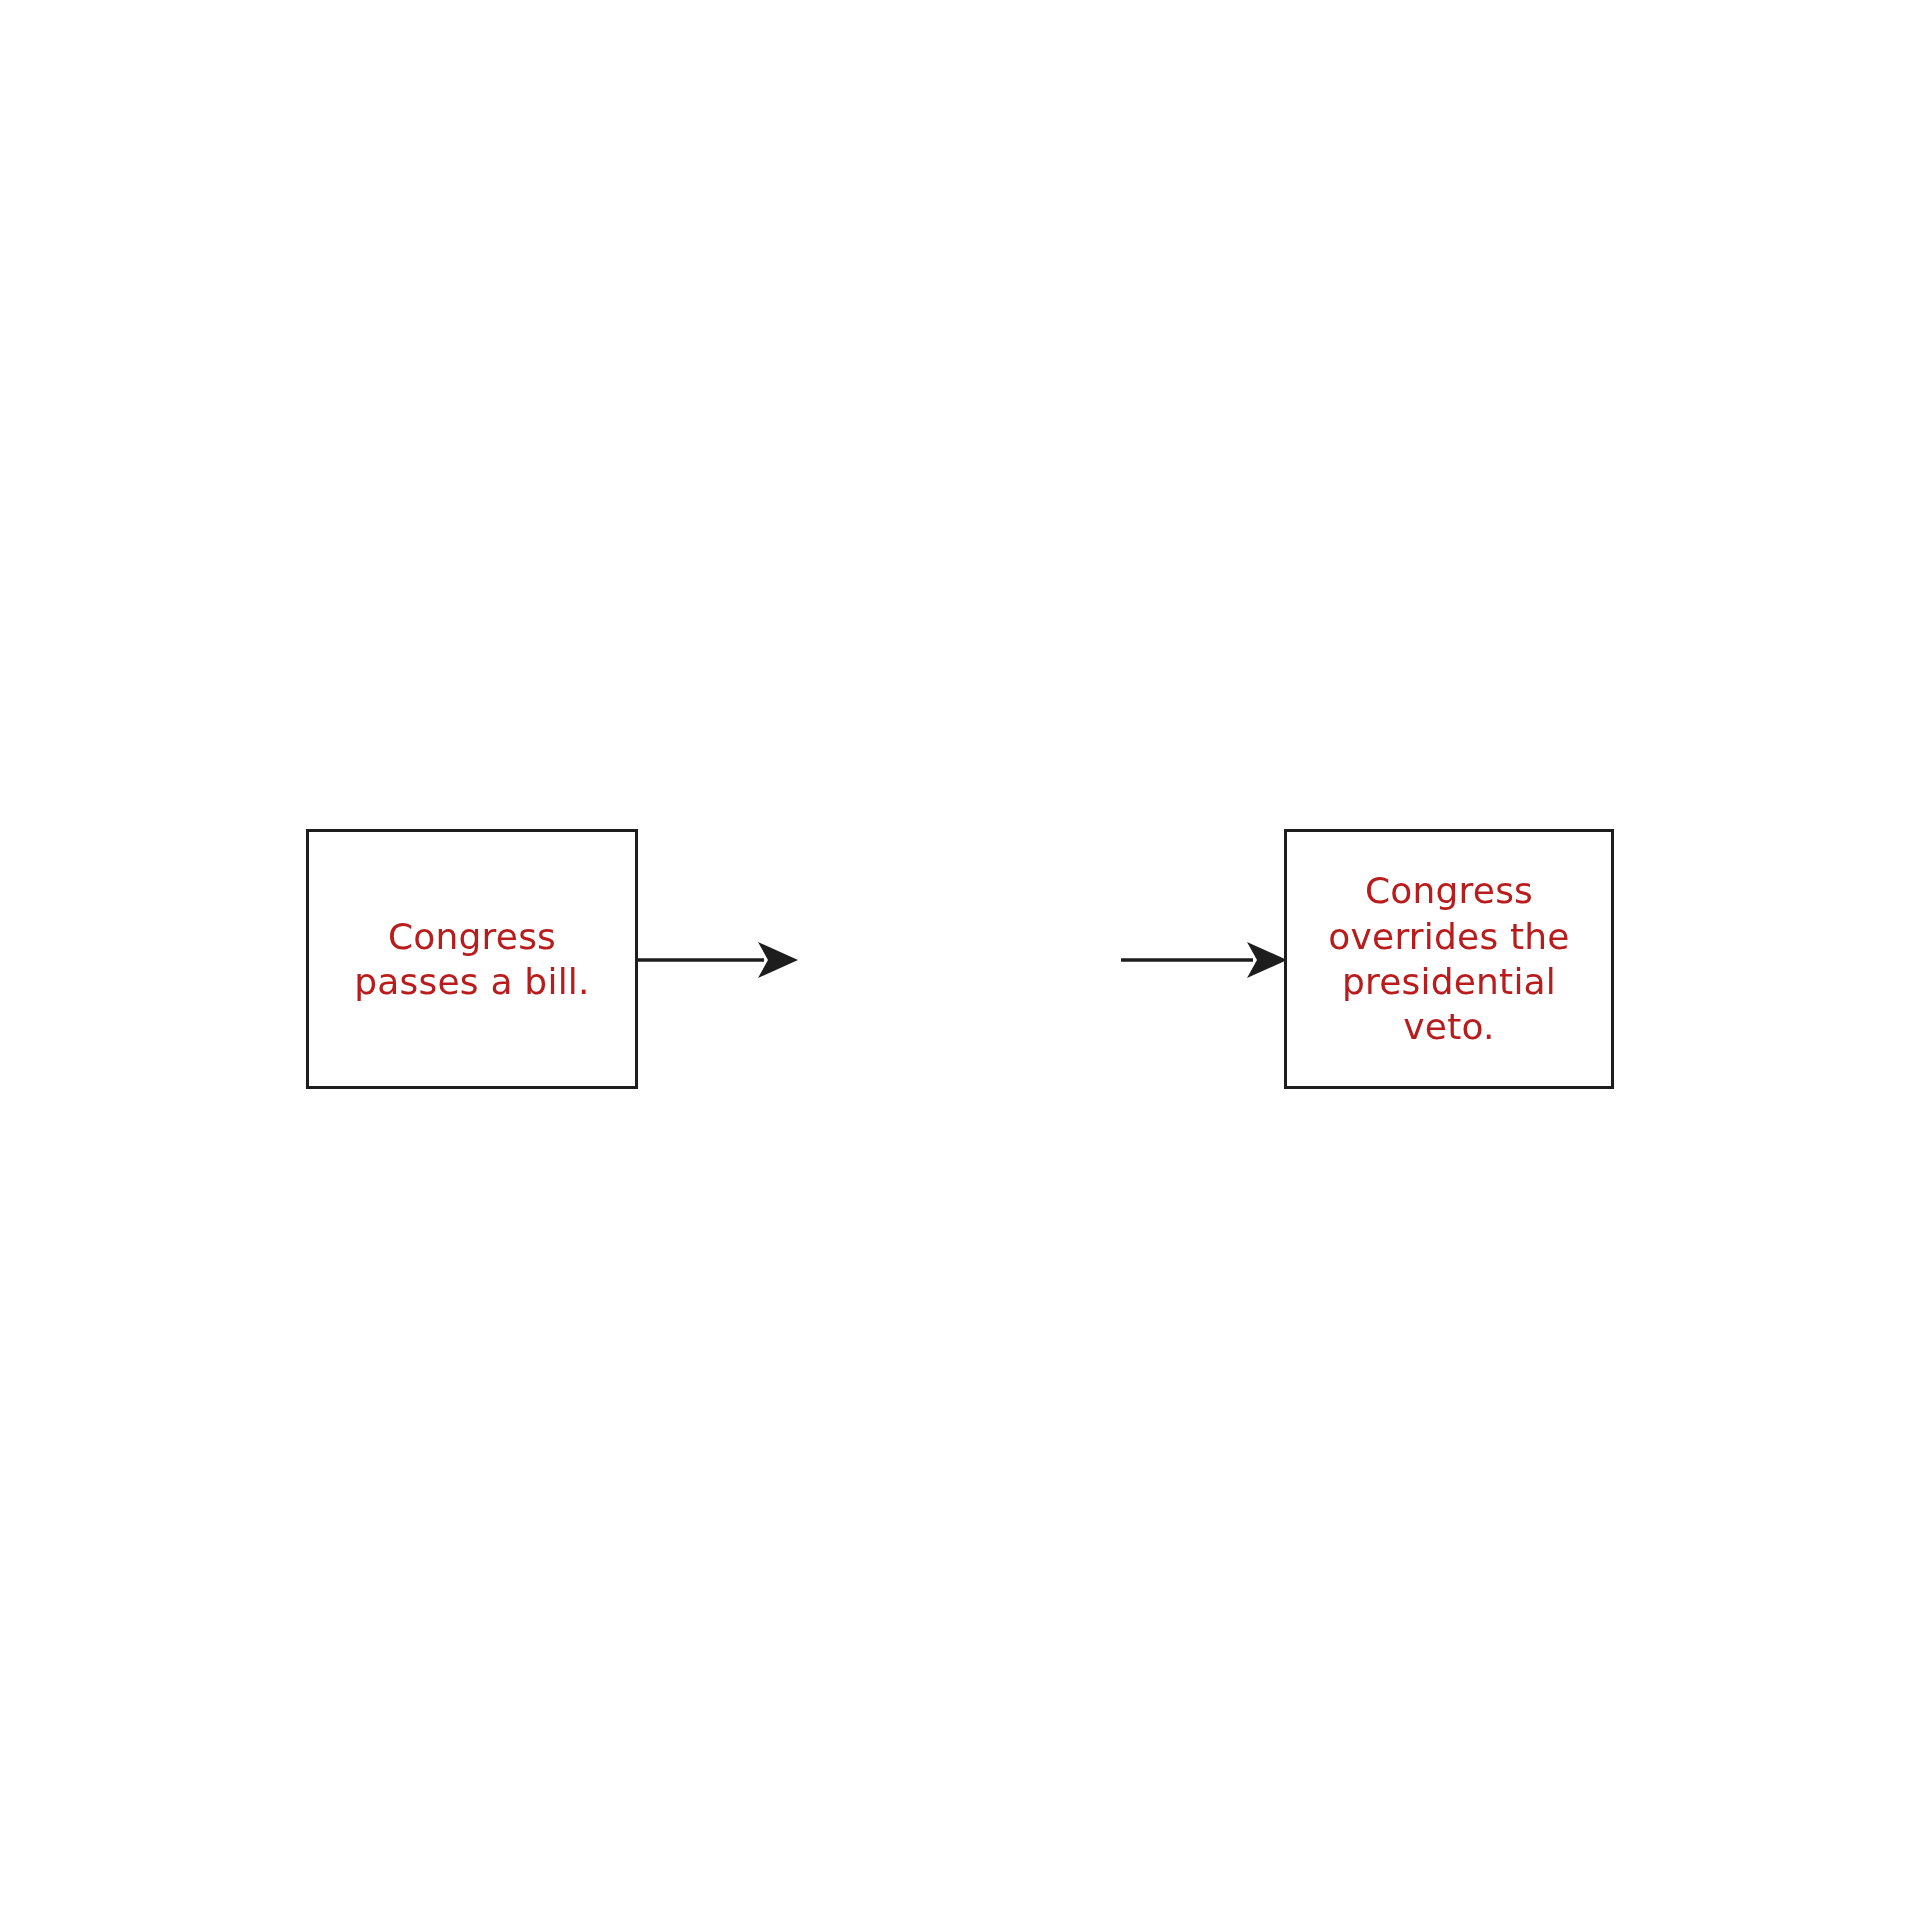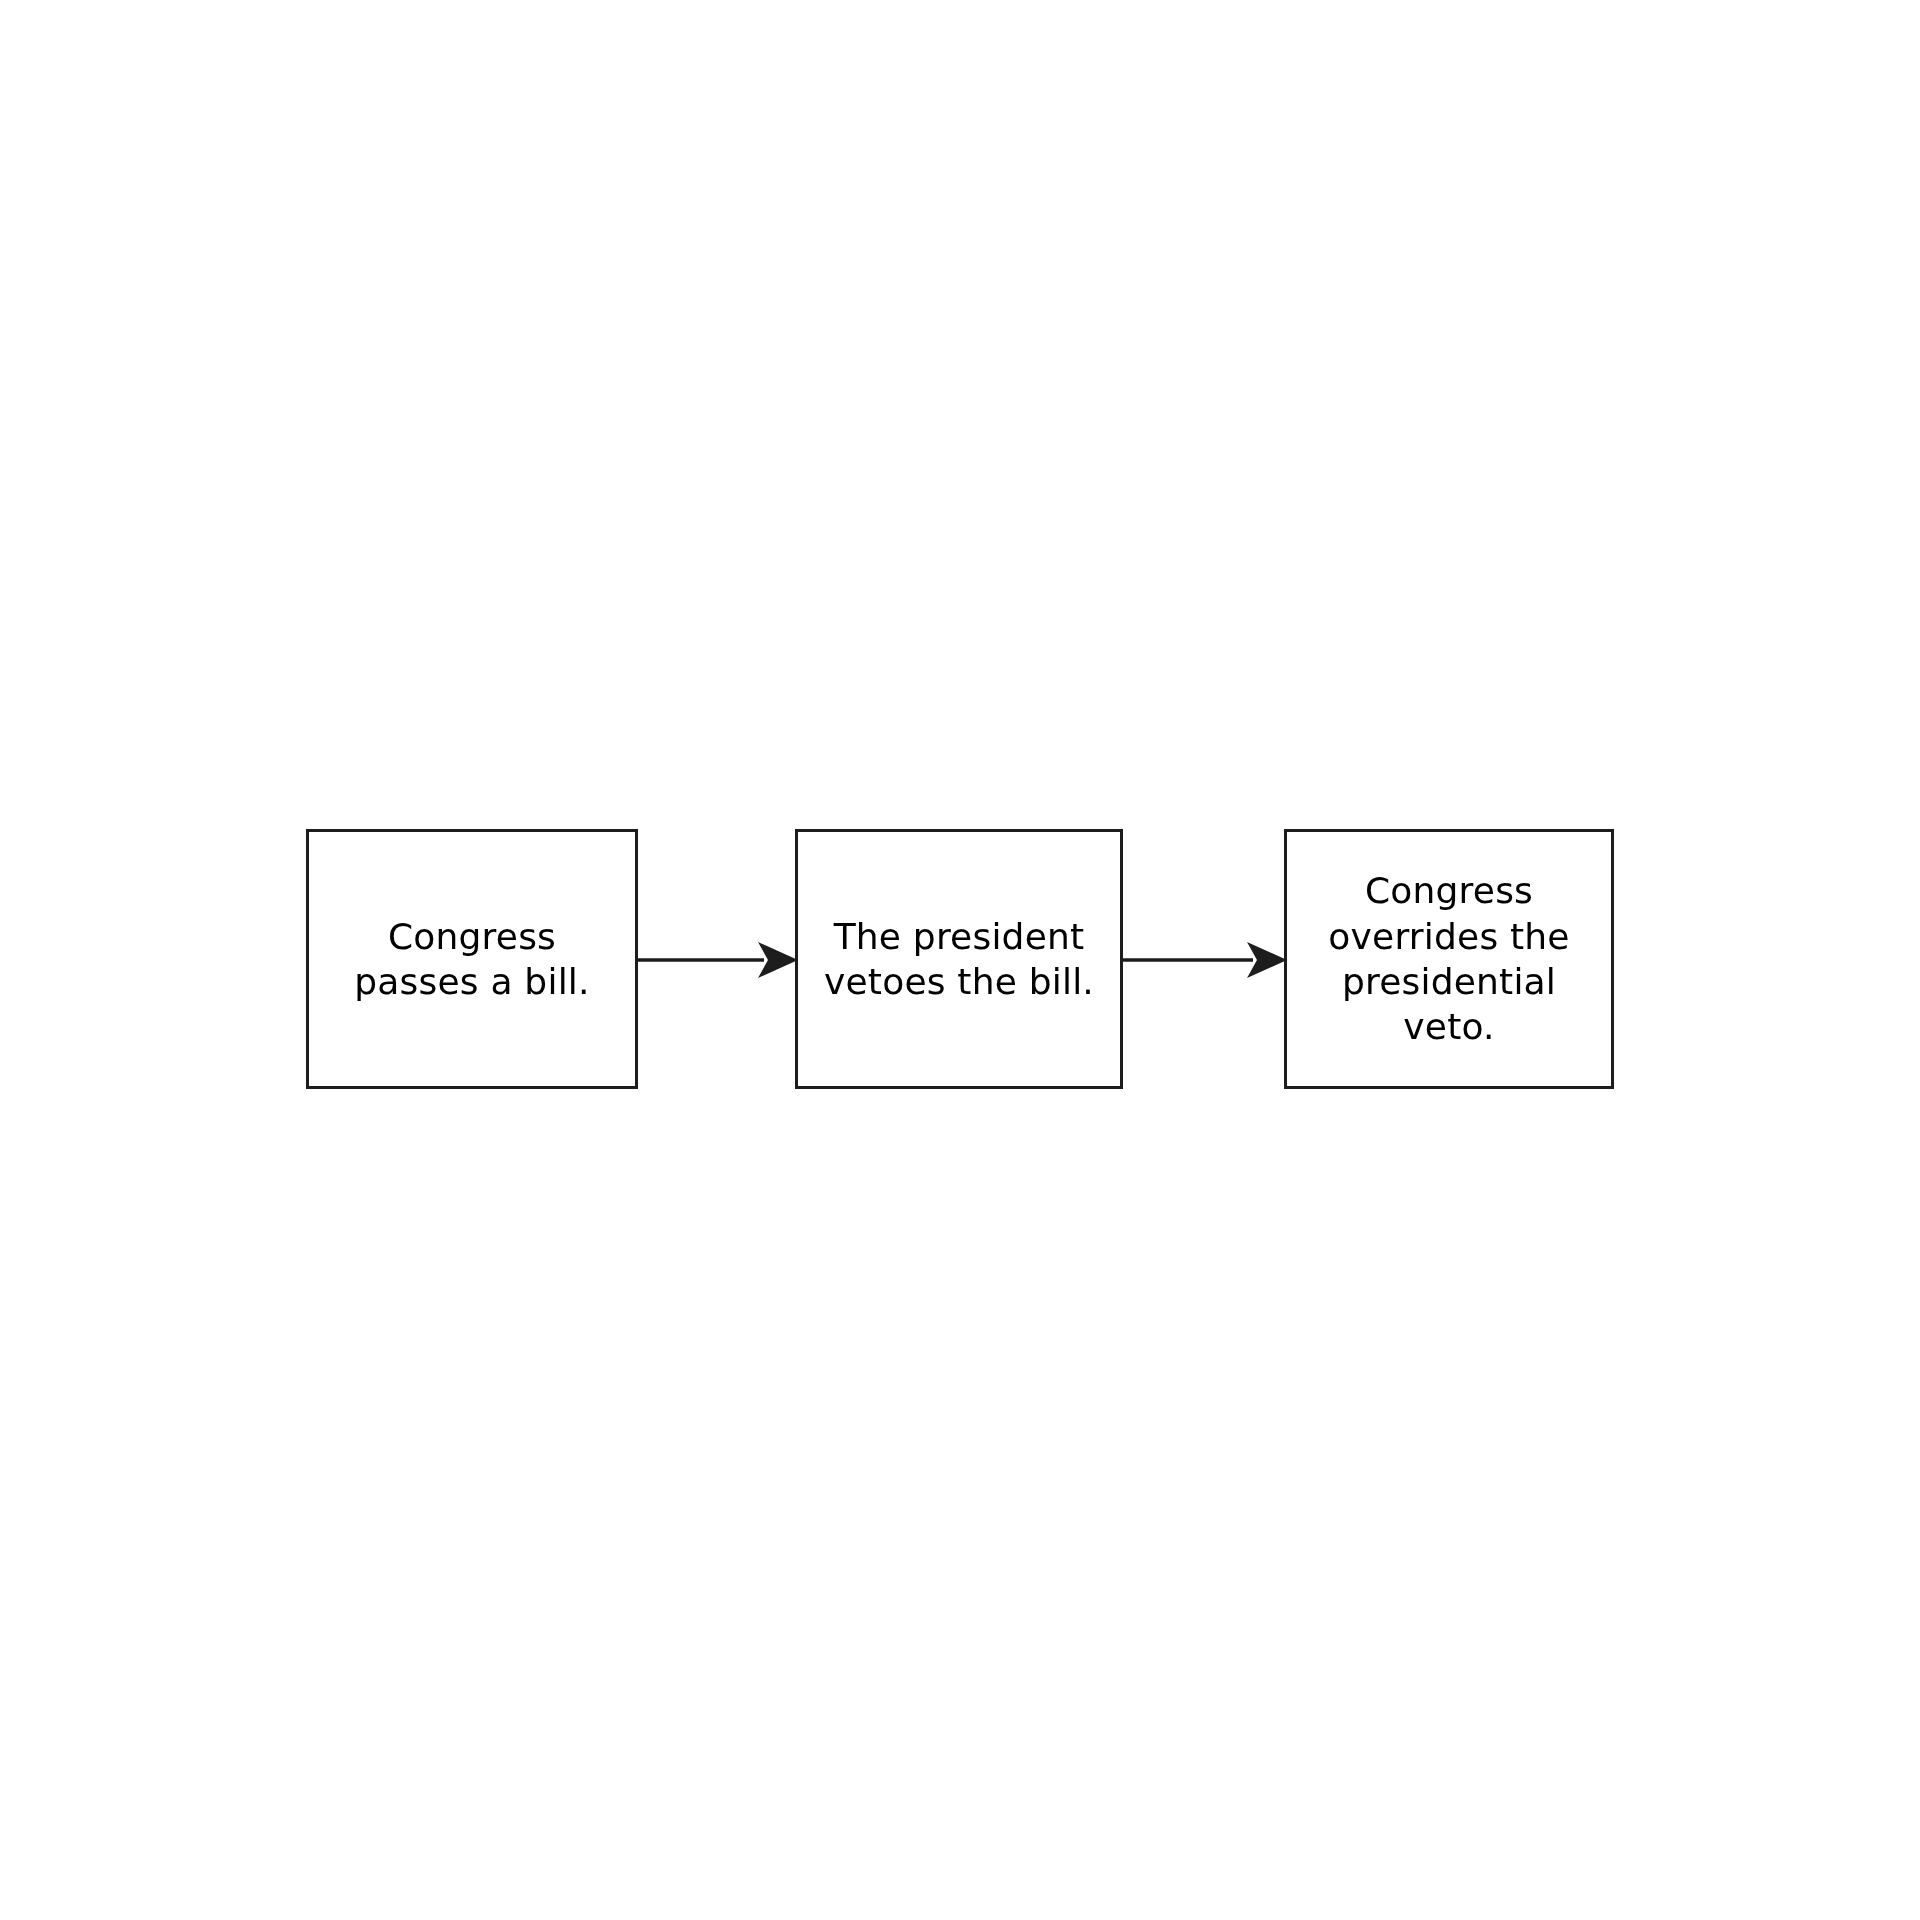--- a/index.html
+++ b/index.html
@@ -30,21 +30,21 @@
     display: flex;
     align-items: center;
     justify-content: center;
     text-align: center;
   }
   .node .node-label {
     display: block;
     font-family: "DejaVu Sans", sans-serif;
     font-size: 36px;
     line-height: 1.26;
-    color: #000000;
+    color: #b91c1c;
     letter-spacing: 0.2px;
     white-space: pre-line;
     padding: 0 14px;
   }
 
   #node-0 { left: 306px;  top: 829px; width: 332px; height: 260px; }
   #node-1 { left: 795px;  top: 829px; width: 328px; height: 260px; }
   #node-2 { left: 1284px; top: 829px; width: 330px; height: 260px; }
 
   
@@ -67,24 +67,20 @@
 passes a bill.</span>
   </div>
 
   <div class="connector" id="connector-0">
     <svg viewBox="0 0 162 44" preserveAspectRatio="none">
       <line x1="0" y1="22" x2="128" y2="22" stroke="#1d1d1d" stroke-width="3.5"></line>
       <path d="M 162 22 L 122 4 L 132 22 L 122 40 Z" fill="#1d1d1d"></path>
     </svg>
   </div>
 
-  <div class="node" id="node-1">
-    <span class="node-label">The president
-vetoes the bill.</span>
-  </div>
 
   <div class="connector" id="connector-1">
     <svg viewBox="0 0 166 44" preserveAspectRatio="none">
       <line x1="0" y1="22" x2="132" y2="22" stroke="#1d1d1d" stroke-width="3.5"></line>
       <path d="M 166 22 L 126 4 L 136 22 L 126 40 Z" fill="#1d1d1d"></path>
     </svg>
   </div>
 
   <div class="node" id="node-2">
     <span class="node-label">Congress

